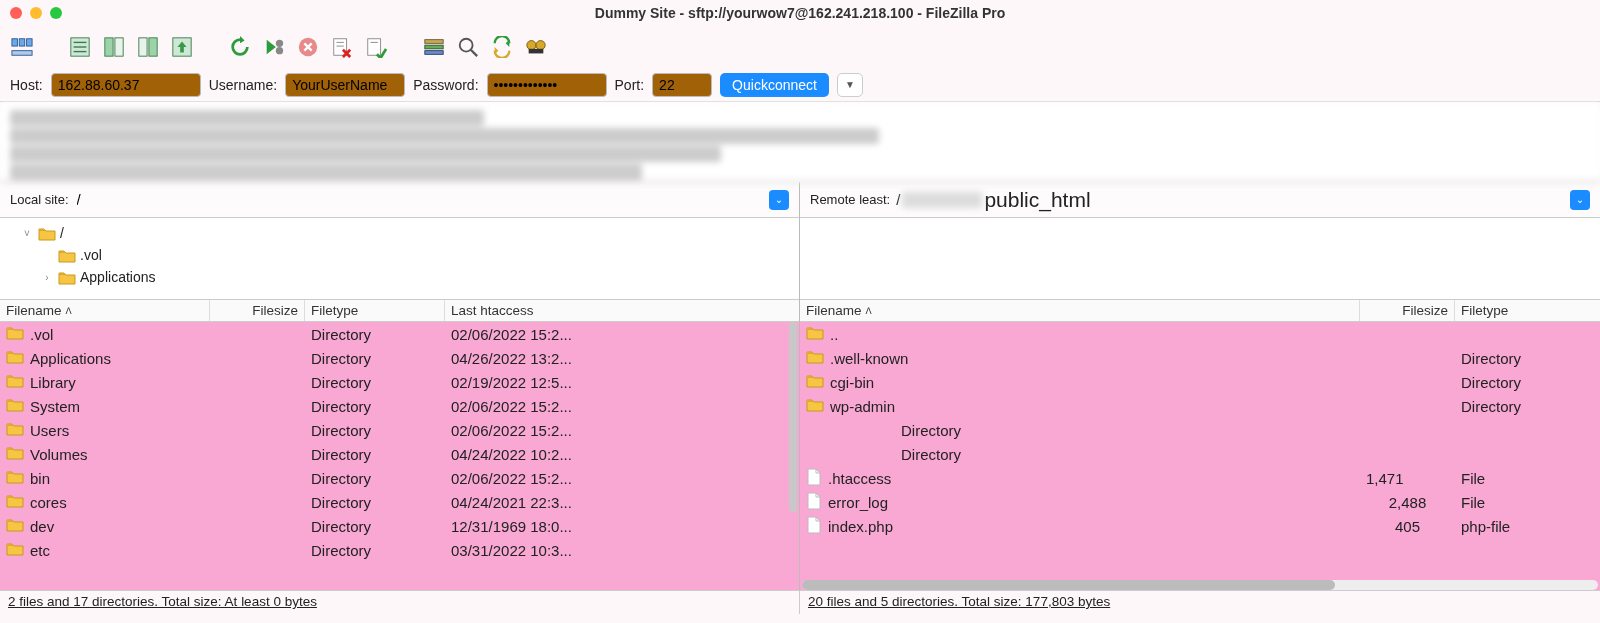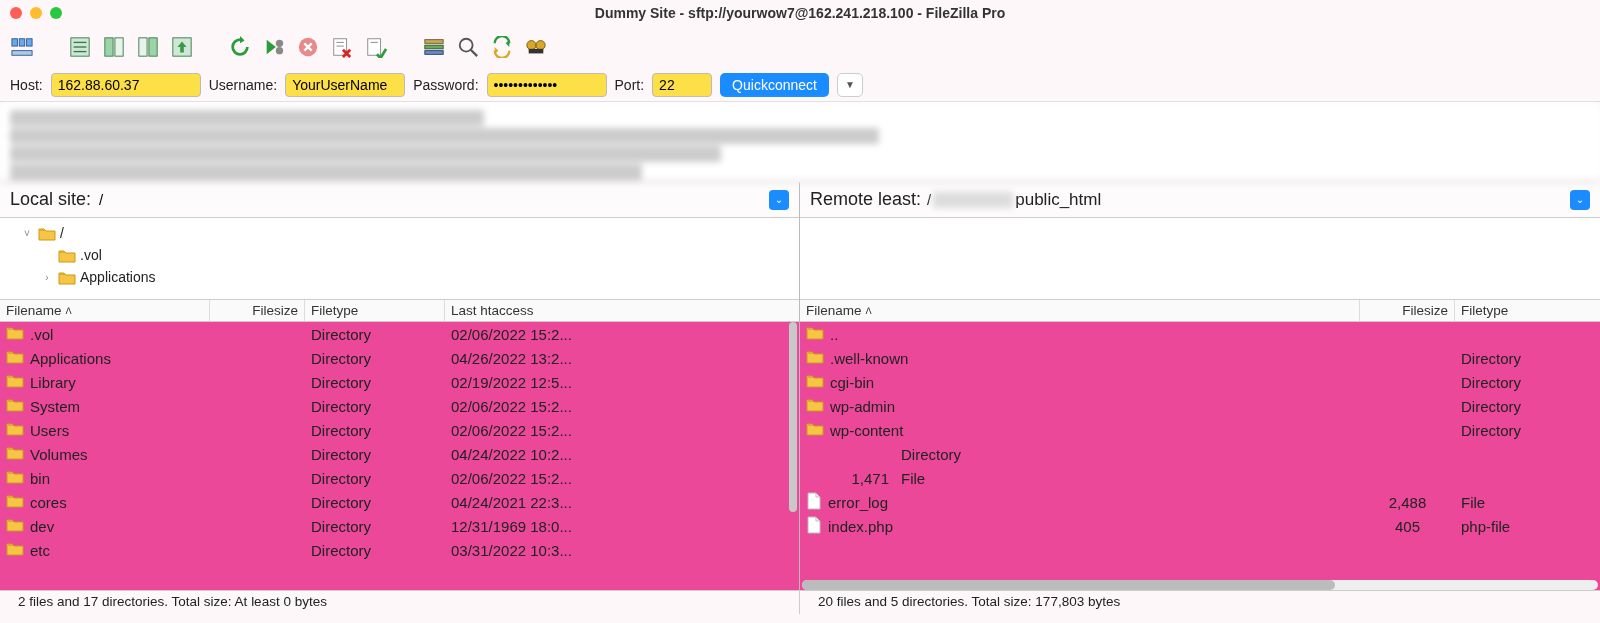--- a/index.html
+++ b/index.html
@@ -37,21 +37,21 @@
     border-radius: 4px; cursor: pointer; font-size: 18px;
   }
   .tb-btn svg { width: 22px; height: 22px; }
   .connbar {
     height: 34px; display: flex; align-items: center; gap: 8px; padding: 0 10px;
     border-bottom: 1px solid #ccc;
   }
   .connbar label { font-size: 14px; }
   .connbar input {
     border: 1px solid #bbb; border-radius: 4px; padding: 3px 6px; font-size: 14px;
-    background: #fde047;
+    background: #a16207;
   }
   .quickconnect-btn {
     background: #1a8cff; color: #fff; border: none; border-radius: 5px;
     padding: 4px 12px; font-size: 14px; cursor: pointer;
   }
   .qc-drop {
     width: 26px; height: 24px; border: 1px solid #ccc; border-radius: 5px;
     background: #fff; display: flex; align-items: center; justify-content: center;
     cursor: pointer; font-size: 10px; color: #555;
   }
@@ -62,42 +62,42 @@
   .logline { height: 16px; background: #ccc; margin: 2px 0; border-radius: 2px; }
   .split {
     display: flex; height: 408px;
   }
   .pane { width: 50%; display: flex; flex-direction: column; border-right: 1px solid #bbb; }
   .pane:last-child { border-right: none; }
   .pathbar {
     display: flex; align-items: center; gap: 6px; padding: 4px 10px; height: 36px;
     border-bottom: 1px solid #ccc; background: #fdfbfc;
   }
-  .pathbar label { font-size: 18px; white-space: nowrap; }
+  .pathbar label { font-size: 13px; white-space: nowrap; }
   .path-input {
     flex: 1; border: none; font-size: 15px; padding: 4px 2px; background: transparent;
   }
   .path-drop {
     width: 20px; height: 20px; background: #1a8cff; border-radius: 4px;
     display: flex; align-items: center; justify-content: center; color: #fff;
     font-size: 10px; cursor: pointer;
   }
   .blurred-seg { filter: blur(3px); background: #ddd; border-radius: 2px; padding: 0 40px; height: 16px; display: inline-block; }
   .treepane {
     height: 82px; background: #fff; overflow-y: auto; border-bottom: 1px solid #ccc;
     padding: 4px 0; position: relative;
   }
   .tree-row {
     display: flex; align-items: center; height: 22px; font-size: 14px; padding-left: 10px;
     cursor: pointer;
   }
   .tree-row .tw { width: 14px; color: #888; font-size: 10px; text-align: center; }
   .tree-row .folder-ico { margin: 0 4px; display: inline-flex; }
   .listpane {
-    flex: 1; background: #ec4899; overflow: hidden; position: relative;
+    flex: 1; background: #f9a8d4; overflow: hidden; position: relative;
   }
   .list-header {
     display: flex; height: 22px; border-bottom: 1px solid #ccc; background: #fafafa;
     font-size: 13.5px; color: #333;
   }
   .col {
     padding: 2px 6px; border-right: 1px solid #ddd; display: flex; align-items: center;
     gap: 4px;
   }
   .col:last-child { border-right: none; }
@@ -117,21 +117,21 @@
     height: 100%; width: 67%; background: #bcbcbc; border-radius: 5px;
   }
   .vscroll-thumb {
     position: absolute; right: 2px; top: 0; width: 8px; height: 190px;
     background: #c8c8c8; border-radius: 4px;
   }
   .statusbar {
     display: flex; height: 24px; border-top: 1px solid #ccc; font-size: 13.5px;
   }
   .status-half {
-    width: 50%; padding: 3px 18px; border-right: 1px solid #ccc;
+    width: 50%; padding: 3px 8px; border-right: 1px solid #ccc; text-decoration: underline;
   }
   .status-half:last-child { border-right: none; }
   .rpane-path { display: flex; align-items: center; gap: 2px; }
 </style>
 </head>
 <body>
 
 <div class="titlebar">
   <div class="traffic-lights">
     <div class="tl tl-red"></div>
@@ -446,21 +446,21 @@
       </div>
     </div>
   </div>
 
   <div class="pane">
     <div class="pathbar">
       <label>Remote least:</label>
       <div class="rpane-path" style="flex:1">
         <span style="font-size:15px">/</span>
         <span class="blurred-seg"></span>
-        <span style="font-size:17px">public_html</span>
+        <span style="font-size:21px">public_html</span>
       </div>
       <div class="path-drop">⌄</div>
     </div>
     <div class="treepane" id="remote-tree">
         <div class="tree-row" style="padding-left: 852px;">
           <span class="tw"></span>
         </div>
         <div class="tree-row" style="padding-left: 852px;">
           <span class="tw"></span>
         </div>
@@ -521,36 +521,36 @@
               <span><svg class="folder-svg" width="18" height="15" viewBox="0 0 18 15">
                   <path d="M1 3 L6 3 L8 5 L17 5 L17 14 L1 14 Z" fill="#f6c544" stroke="#c99a1a"></path>
                   <path d="M1 3 L6 3 L8 5 L1 5 Z" fill="#e0a92a"></path>
                 </svg></span>
               <span>wp-admin</span>
             </div>
             <div class="cell" style="width:95px;text-align:right"></div>
             <div class="cell" style="flex:1">Directory</div>
           </div>
           <div class="list-row">
-            <div class="cell fname" style="width:560px">
-              <span><svg class="folder-svg" width="18" height="15" viewBox="0 0 18 15">
-                  <path d="M1 3 L6 3 L8 5 L17 5 L17 14 L1 14 Z" fill="#f6c544" stroke="#c99a1a"></path>
-                  <path d="M1 3 L6 3 L8 5 L1 5 Z" fill="#e0a92a"></path>
-                </svg></span>
-              <span>wp-content</span>
-            </div>
             <div class="cell" style="width:95px;text-align:right"></div>
             <div class="cell" style="flex:1">Directory</div>
           </div>
           <div class="list-row">
             <div class="cell" style="width:95px;text-align:right"></div>
             <div class="cell" style="flex:1">Directory</div>
           </div>
           <div class="list-row">
-            <div class="cell" style="width:95px;text-align:right">1,471</div>
+            <div class="cell fname" style="width:560px">
+              <span><svg class="file-svg" width="16" height="18" viewBox="0 0 16 18">
+                  <path d="M2 1 L10 1 L14 5 L14 17 L2 17 Z" fill="#fff" stroke="#bbb"></path>
+                  <path d="M10 1 L10 5 L14 5" fill="none" stroke="#bbb"></path>
+                </svg></span>
+              <span>.htaccess</span>
+            </div>
+            <div class="cell" style="width:95px;">1,471</div>
             <div class="cell" style="flex:1">File</div>
           </div>
           <div class="list-row">
             <div class="cell fname" style="width:560px">
               <span><svg class="file-svg" width="16" height="18" viewBox="0 0 16 18">
                   <path d="M2 1 L10 1 L14 5 L14 17 L2 17 Z" fill="#fff" stroke="#bbb"></path>
                   <path d="M10 1 L10 5 L14 5" fill="none" stroke="#bbb"></path>
                 </svg></span>
               <span>error_log</span>
             </div>

